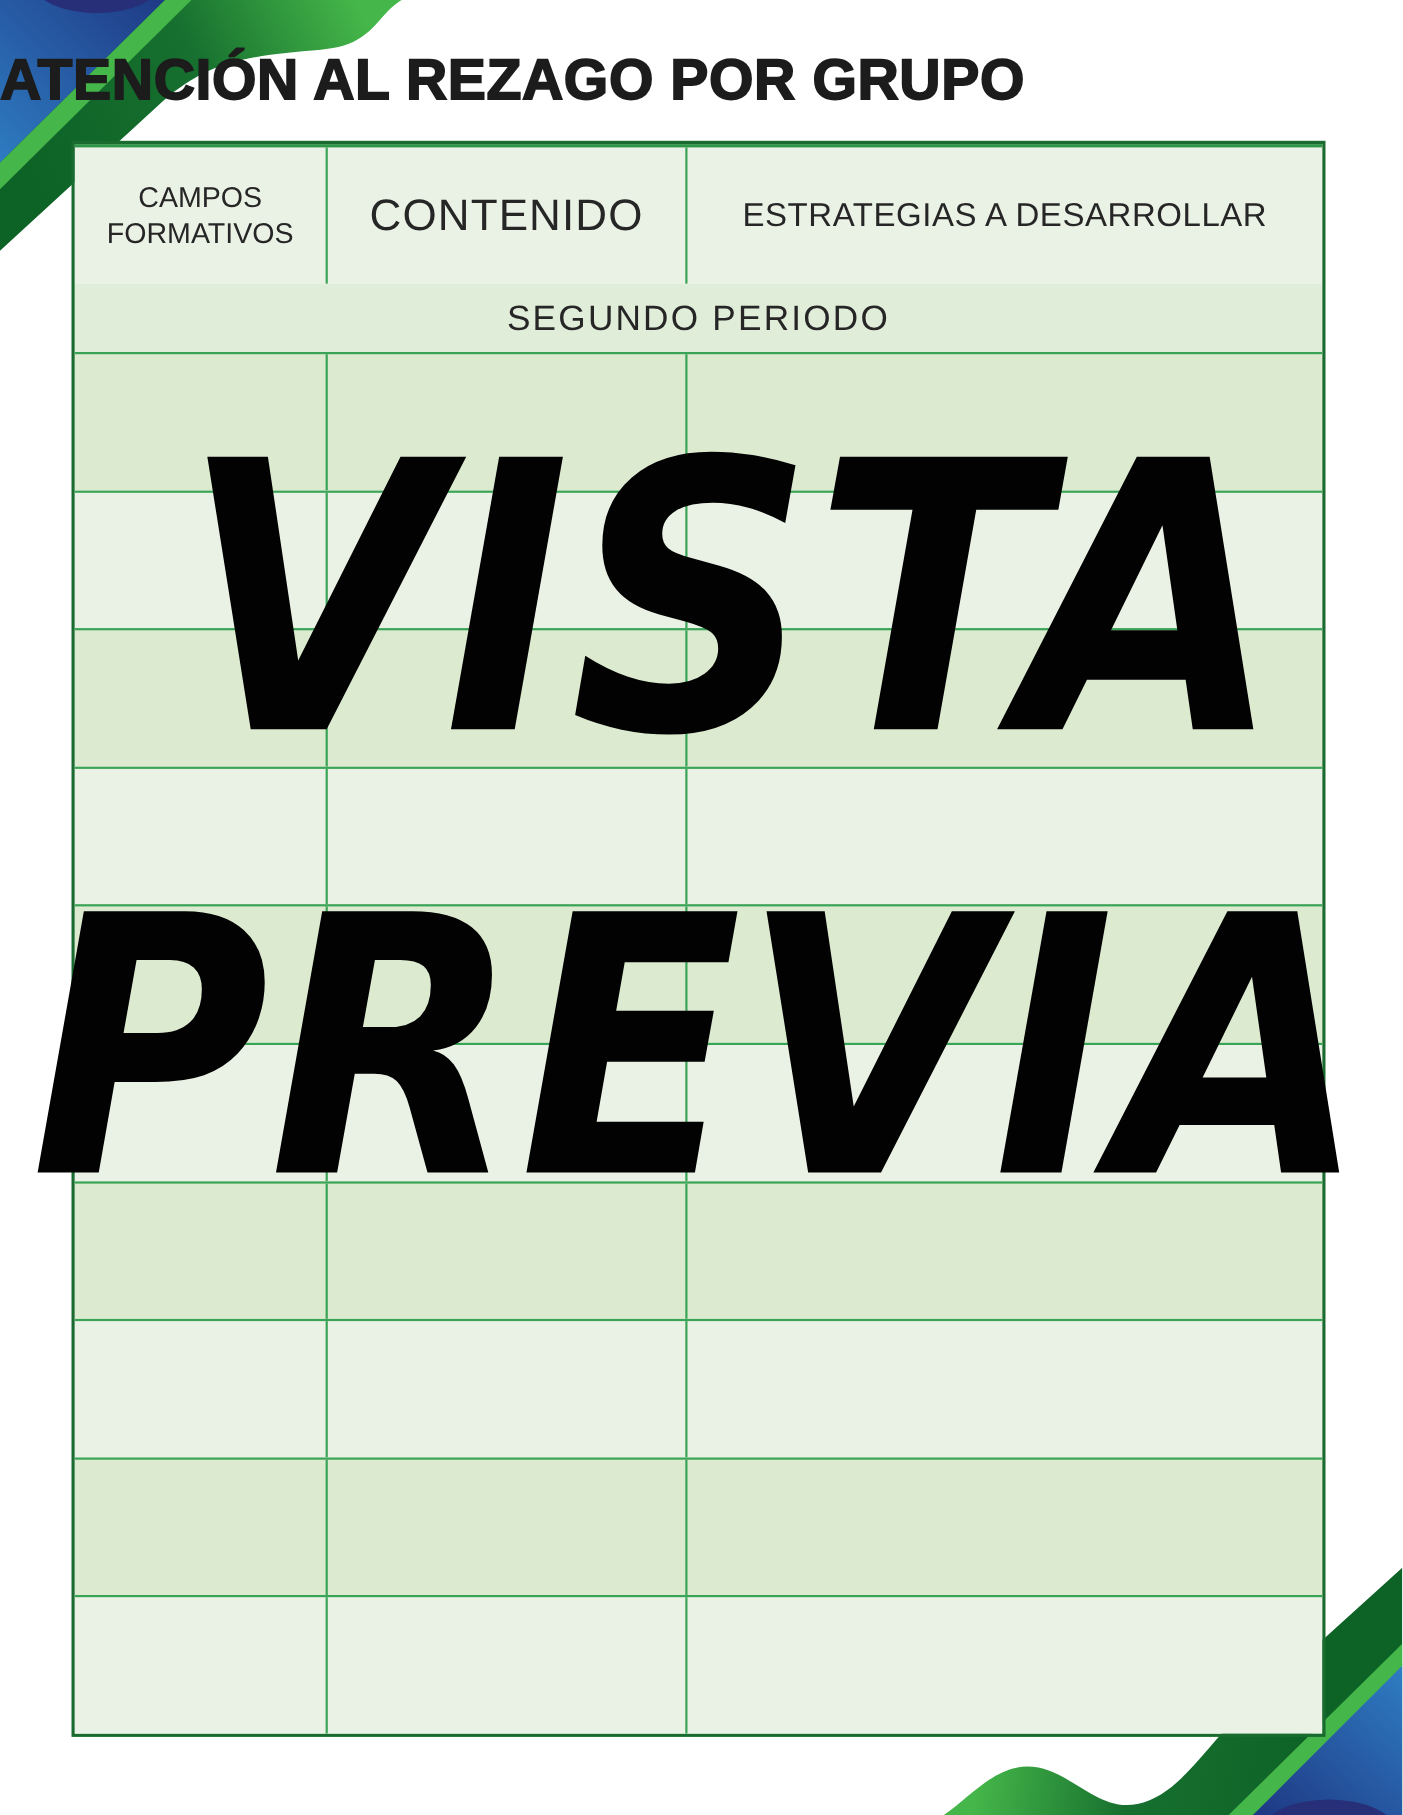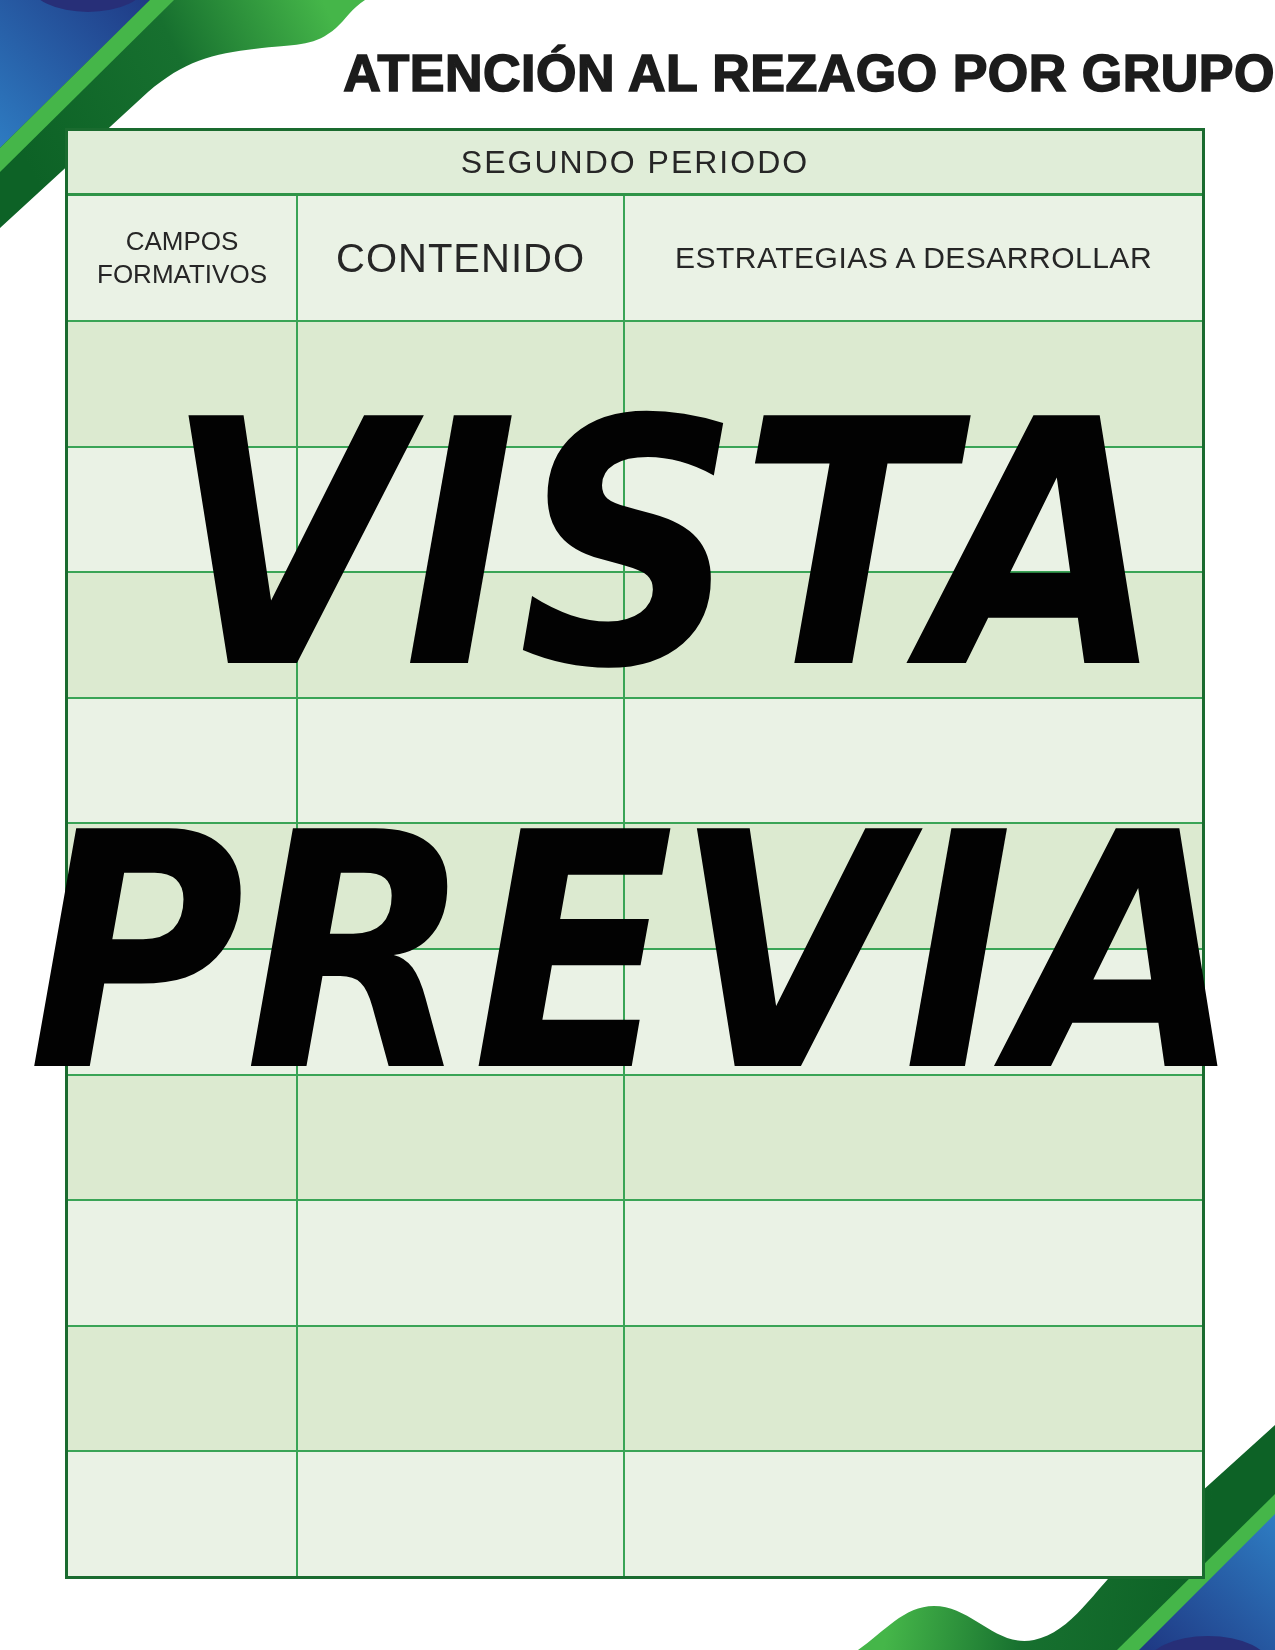--- a/index.html
+++ b/index.html
@@ -16,21 +16,21 @@
   .st-gdark{stop-color:var(--green-dark);}
   .st-gmid{stop-color:var(--green-mid);}
   .st-gbright{stop-color:var(--green-bright);}
   .st-blue{stop-color:var(--blue);}
   .st-navy{stop-color:var(--navy);}
   .fill-stripe{fill:var(--green-bright);}
   .fill-navywave{fill:var(--navy-wave);}
 
   .title{
     position:absolute;top:44px;left:0;right:0;z-index:4;
-    text-align:right;
+    text-align:left;
     font-size:52px;line-height:58px;
     font-weight:700;
     letter-spacing:0.5px;
     color:var(--text-dark);
     -webkit-text-stroke:1.6px var(--text-dark);
   }
 
   .gtable{
     position:absolute;left:65px;top:128px;z-index:3;
     width:1140px;height:1451px;
@@ -112,27 +112,27 @@
       <path d="M1275 1425 L1128 1558 C1094 1590 1072 1632 1034 1640 C996 1648 972 1606 934 1606 C904 1606 884 1632 858 1650 L1275 1650 Z" fill="url(#gBRgreen)"></path>
       <path d="M1275 1512 L1275 1650 L1137 1650 Z" fill="url(#gBRblue)"></path>
       <ellipse class="fill-navywave" cx="1208" cy="1666" rx="62" ry="30"></ellipse>
       <path class="fill-stripe" d="M1275 1494 L1275 1514 L1139 1650 L1117 1650 Z"></path>
     </g>
   </svg>
 
   <div class="title">ATENCIÓN AL REZAGO POR GRUPO</div>
 
   <div class="gtable">
-    <div class="trow row-period">
-      <div class="cell" style="flex:1">SEGUNDO PERIODO</div>
-    </div>
     <div class="trow row-colhead">
       <div class="cell c1">CAMPOS FORMATIVOS</div>
       <div class="cell c2">CONTENIDO</div>
       <div class="cell c3">ESTRATEGIAS A DESARROLLAR</div>
+    </div>
+    <div class="trow row-period">
+      <div class="cell" style="flex:1">SEGUNDO PERIODO</div>
     </div>
     <div id="rows">
         <div class="trow dark">
           <div class="cell c1"></div>
           <div class="cell c2"></div>
           <div class="cell c3"></div>
         </div>
         <div class="trow light">
           <div class="cell c1"></div>
           <div class="cell c2"></div>

